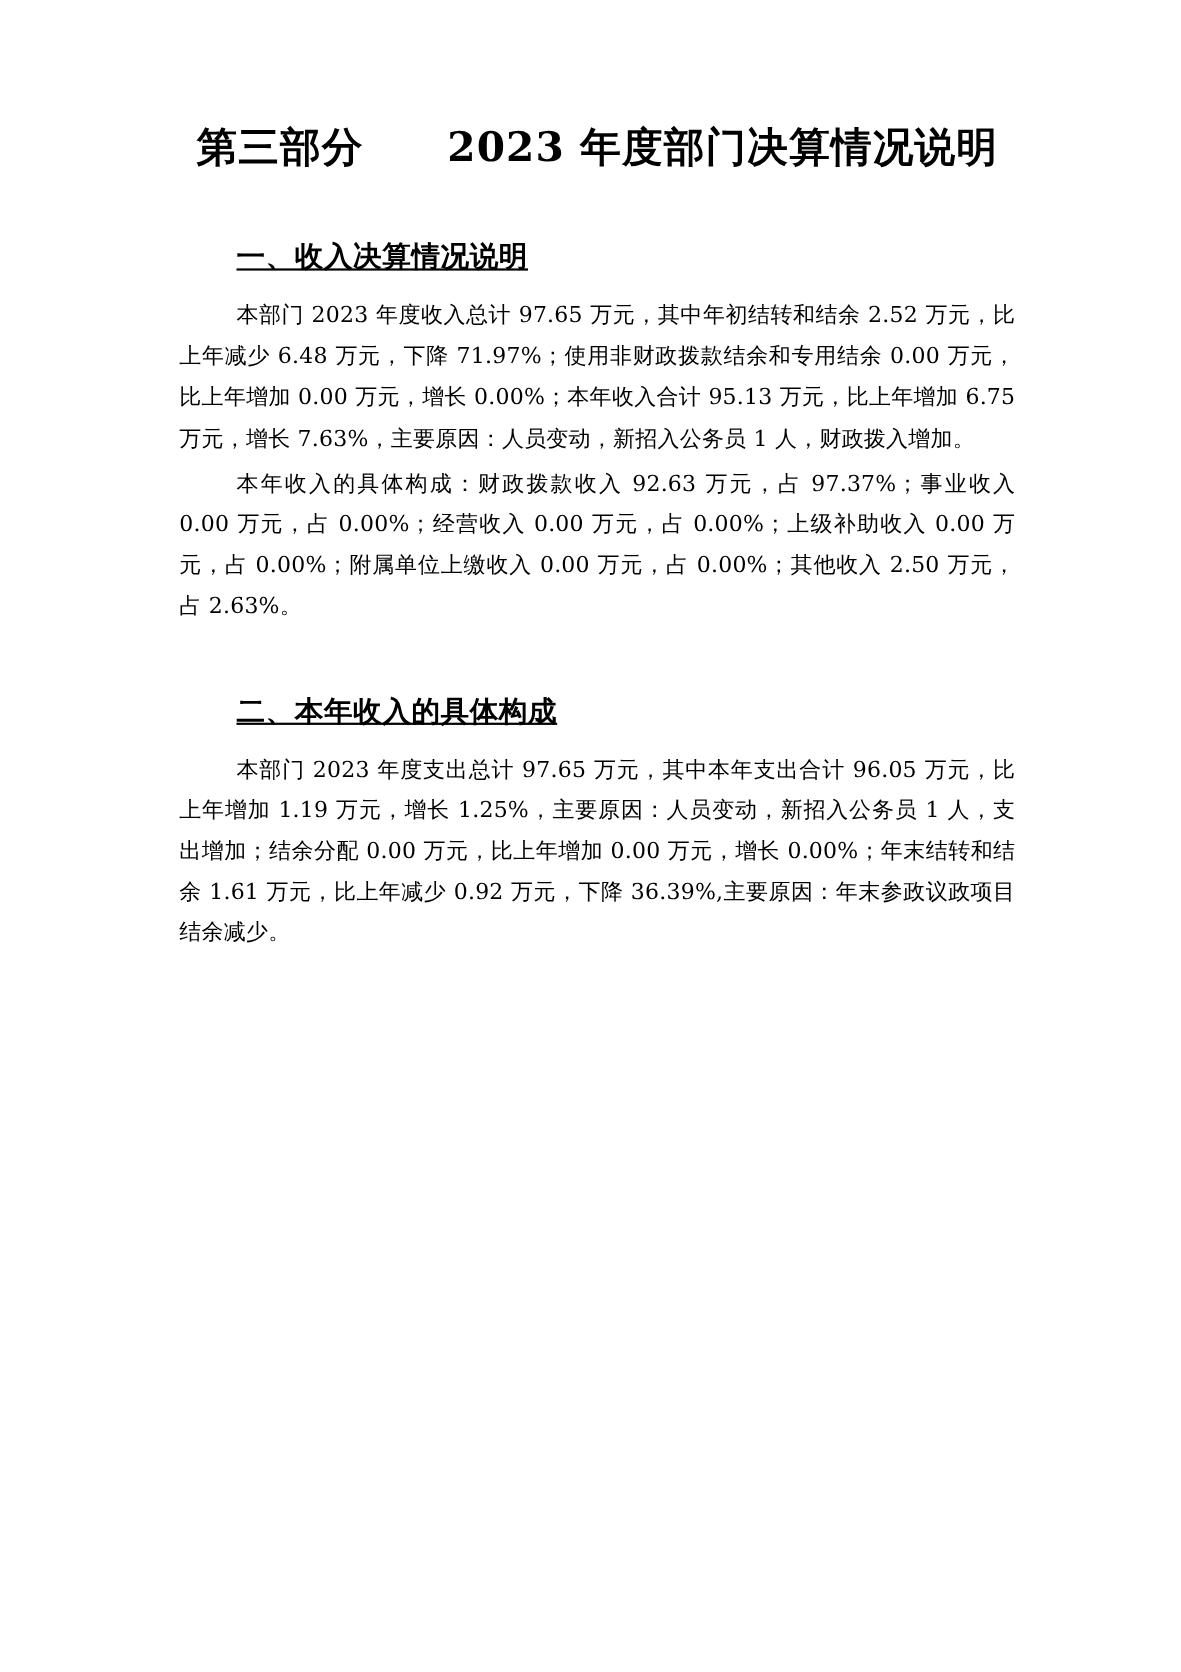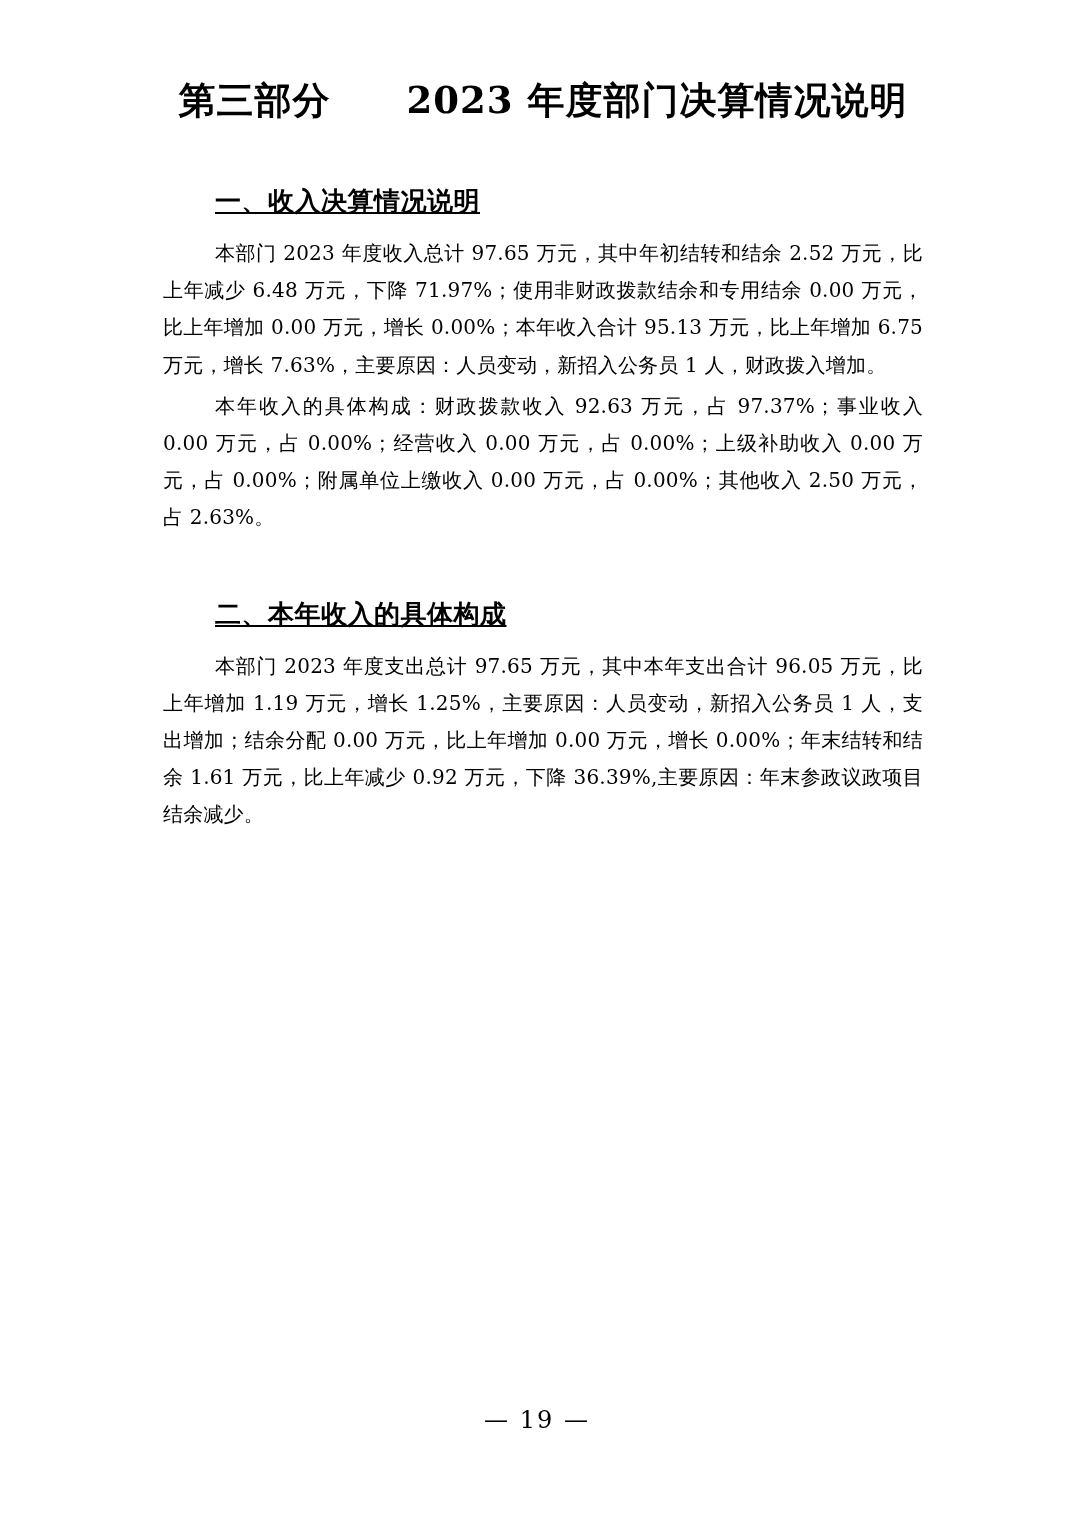--- a/index.html
+++ b/index.html
@@ -24,21 +24,21 @@
     overflow: hidden;
   }
   .content {
     position: absolute;
     left: 163px;
     top: 0;
     width: 760px;
   }
   .doc-title {
     margin: 0;
-    padding-top: 76px;
+    padding-top: 109px;
     font-size: 37px;
     font-weight: 700;
     text-align: center;
     letter-spacing: 1px;
     line-height: 1.3;
     font-family: "DejaVu Serif", "Liberation Serif", serif;
   }
   .section-heading {
     margin: 0;
     padding-top: 58px;
@@ -85,14 +85,13 @@
     <p class="body-text">本部门 2023 年度收入总计 97.65 万元，其中年初结转和结余 2.52 万元，比上年减少 6.48 万元，下降 71.97%；使用非财政拨款结余和专用结余 0.00 万元，比上年增加 0.00 万元，增长 0.00%；本年收入合计 95.13 万元，比上年增加 6.75 万元，增长 7.63%，主要原因：人员变动，新招入公务员 1 人，财政拨入增加。</p>
 
     <p class="body-text tight">本年收入的具体构成：财政拨款收入 92.63 万元，占 97.37%；事业收入 0.00 万元，占 0.00%；经营收入 0.00 万元，占 0.00%；上级补助收入 0.00 万元，占 0.00%；附属单位上缴收入 0.00 万元，占 0.00%；其他收入 2.50 万元，占 2.63%。</p>
 
     <h2 class="section-heading">二、本年收入的具体构成</h2>
 
     <p class="body-text">本部门 2023 年度支出总计 97.65 万元，其中本年支出合计 96.05 万元，比上年增加 1.19 万元，增长 1.25%，主要原因：人员变动，新招入公务员 1 人，支出增加；结余分配 0.00 万元，比上年增加 0.00 万元，增长 0.00%；年末结转和结余 1.61 万元，比上年减少 0.92 万元，下降 36.39%,主要原因：年末参政议政项目结余减少。</p>
 
   </div>
 
-  <div class="page-number">— 19 —</div>
 </div>
 
 </body></html>

